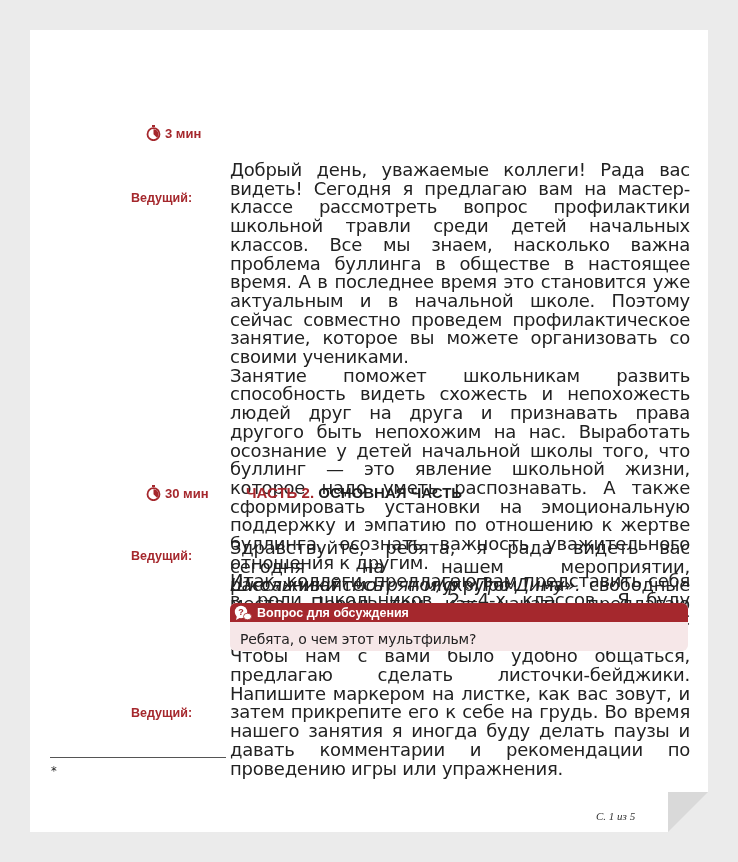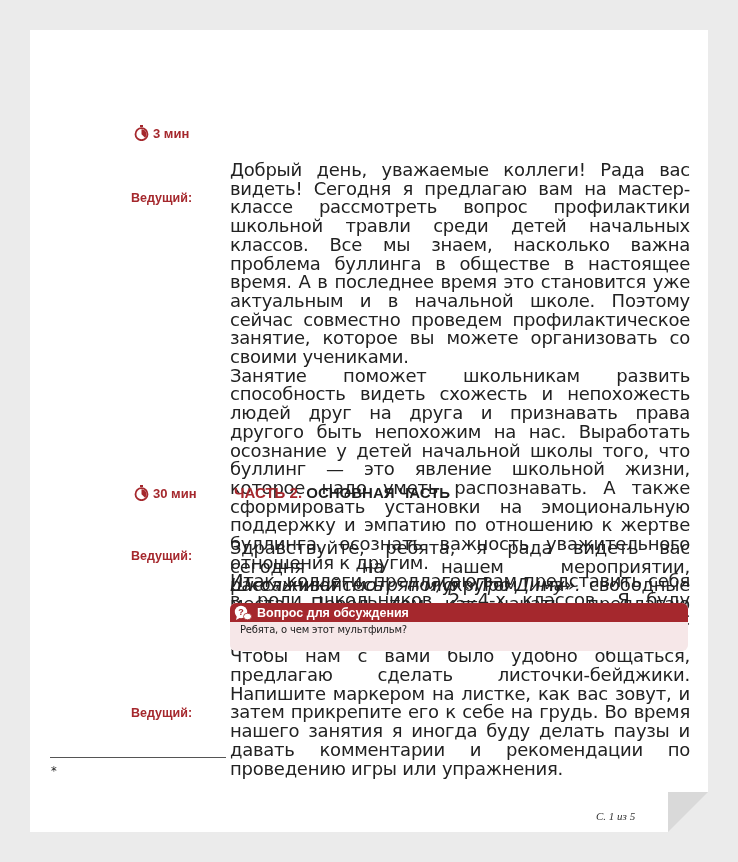--- a/index.html
+++ b/index.html
@@ -2,39 +2,39 @@
 <html><head>
 <meta charset="utf-8">
 <style>
   html, body { margin: 0; padding: 0; }
   body { width: 738px; height: 862px; background: #ebebeb; position: relative; overflow: hidden;
          font-family: "DejaVu Sans", sans-serif; color: #1f1f1f; }
   .page { position: absolute; left: 30px; top: 30px; width: 678px; height: 802px; background: #ffffff; }
   .fold { position: absolute; right: 0; bottom: 0; width: 0; height: 0;
           border-left: 20px solid #d9d9d9; border-top: 20px solid #d9d9d9;
           border-right: 20px solid #ebebeb; border-bottom: 20px solid #ebebeb; }
-  .section-head { position: absolute; left: 4px; width: 678px; height: 20px; text-decoration: underline; }
+  .section-head { position: absolute; left: 16px; width: 678px; height: 20px; text-decoration: underline; }
   .timer { position: absolute; left: 100px; top: 0; display: flex; align-items: center; gap: 4px;
            color: #a5282d; font-weight: bold; font-size: 13px; font-family: "Liberation Sans", sans-serif; }
   .timer svg { width: 15px; height: 16px; }
   .part-title { position: absolute; left: 200px; top: -1px; font-family: "Liberation Sans", sans-serif;
                 font-weight: bold; font-size: 15px; color: #1f1f1f; }
   .part-title .num { color: #a5282d; }
   .speaker { position: absolute; left: 101px; font-family: "Liberation Sans", sans-serif; font-weight: bold;
              font-size: 12.5px; color: #a5282d; margin-top: 29px; }
   .body-text { position: absolute; left: 200px; width: 460px; font-size: 18px; line-height: 18.7px;
                text-align: justify; color: #222; letter-spacing: -0.25px; }
   .body-text p { margin: 0; }
   .italic { font-style: italic; }
   .qbox { position: absolute; left: 200px; top: 573px; width: 458px; height: 48px; border-radius: 6px;
           background: #f6e7e8; overflow: hidden; }
   .qbox-head { height: 19px; background: #a5282d; color: #fff; display: flex; align-items: center; gap: 5px;
                padding-left: 4px; font-family: "Liberation Sans", sans-serif; font-weight: bold; font-size: 12.5px; }
   .qbox-head svg { width: 18px; height: 16px; }
-  .qbox-body { padding: 2px 10px; font-size: 10px; color: #222; letter-spacing: -0.2px; }
+  .qbox-body { padding: 9px 10px; font-size: 14px; color: #222; letter-spacing: -0.2px; }
   .fn-rule { position: absolute; left: 20px; top: 727px; width: 176px; height: 1px; background: #555; }
   .fn-star { position: absolute; left: 21px; top: 734px; font-size: 11.5px; }
   .fn-text { position: absolute; left: 41px; top: 733px; width: 600px; font-family: "Liberation Sans", sans-serif;
              font-size: 12px; line-height: 16px; color: #222; }
   .pager { position: absolute; left: 566px; top: 780px; font-family: "Liberation Serif", serif; font-style: italic;
            font-size: 11px; color: #333; }
 </style>
 </head>
 <body>
 

